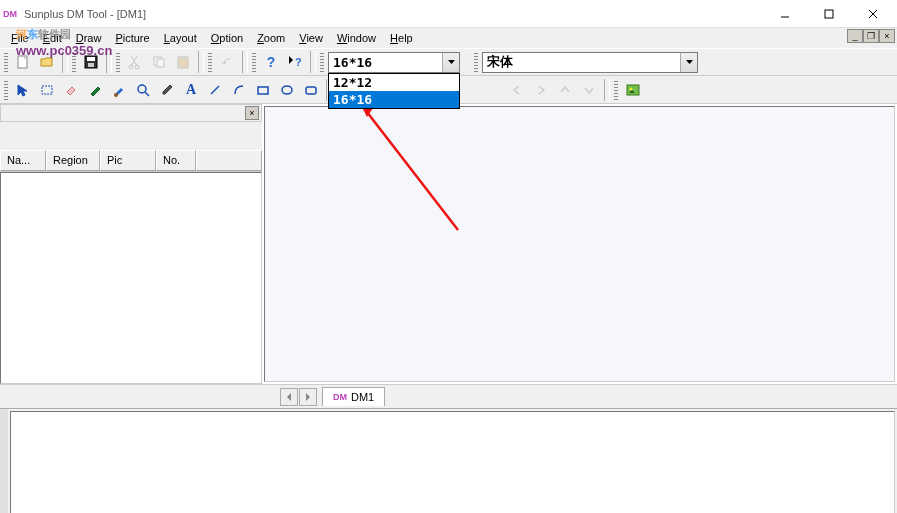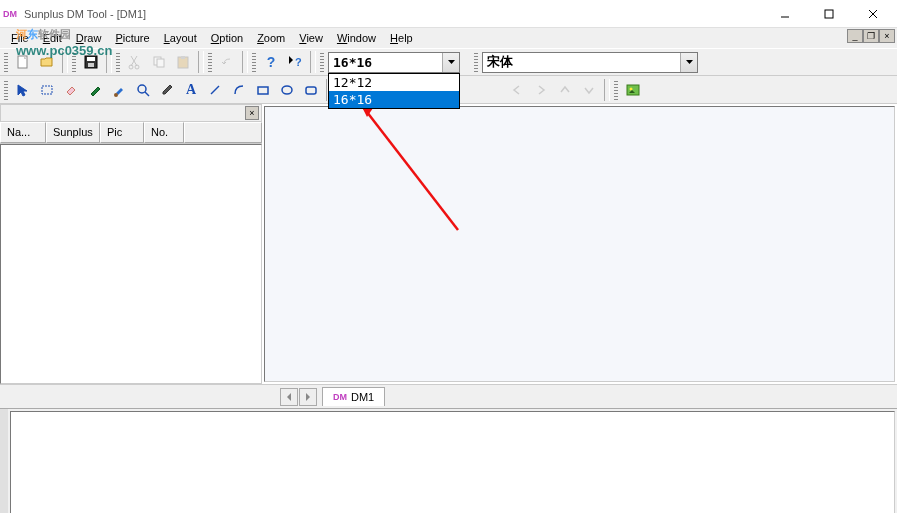--- a/index.html
+++ b/index.html
@@ -20,48 +20,48 @@
 .tbtn { width: 22px; height: 22px; display: flex; align-items: center; justify-content: center; cursor: default; }
 .tsep { width: 6px; height: 22px; border-left: 1px solid #aaa; border-right: 1px solid #fff; margin: 0 2px; }
 .grip { width: 4px; height: 20px; background: repeating-linear-gradient(0deg, #888 0, #888 1px, transparent 1px, transparent 3px); margin-right: 2px; }
 
 .toolbar2 { height: 28px; background: #f0f0f0; border-bottom: 1px solid #ccc; display: flex; align-items: center; padding: 2px 4px; gap: 2px; }
 
 .combo { height: 21px; border: 1px solid #7a7a7a; background: #fff; display: flex; align-items: center; position: relative; }
 .combo-text { flex: 1; padding: 0 4px; font-family: "SimSun", monospace; font-size: 13px; font-weight: bold; }
 .combo-btn { width: 17px; height: 19px; background: linear-gradient(#f0f0f0, #ddd); border-left: 1px solid #aaa; display: flex; align-items: center; justify-content: center; }
 .dropdown-list { position: absolute; top: 20px; left: -1px; right: -1px; background: #fff; border: 1px solid #000; z-index: 100; }
-.dropdown-item { padding: 1px 4px; font-family: "SimSun", monospace; font-size: 13px; font-weight: normal; }
+.dropdown-item { padding: 1px 4px; font-family: "SimSun", monospace; font-size: 13px; font-weight: bold; }
 .dropdown-item.selected { background: #0078d7; color: #fff; }
 
 .workarea { display: flex; height: 280px; }
 .sidepanel { width: 262px; background: #f0f0f0; display: flex; flex-direction: column; }
 .sidepanel-header { height: 18px; background: #f0f0f0; border: 1px solid #ccc; display: flex; align-items: center; justify-content: flex-end; padding-right: 2px; }
 .sidepanel-close { width: 14px; height: 14px; border: 1px solid #888; background: #d4d0c8; display: flex; align-items: center; justify-content: center; font-size: 9px; }
-.sidepanel-cols { height: 22px; display: flex; border-bottom: 1px solid #ccc; background: #f0f0f0; }
+.sidepanel-cols { height: 22px; display: flex; border-bottom: 1px solid #ccc; background: #f0f0f0; margin-top: 28px; }
 .colhead { border: 1px solid #fff; border-right-color: #aaa; border-bottom-color: #aaa; padding: 3px 6px; background: #f0f0f0; }
 .sidepanel-body { flex: 1; background: #fff; border: 1px inset #ccc; }
 
 .canvas-area { flex: 1; background: #f5f7fb; border: 1px inset #ccc; margin: 2px; position: relative; }
 
 .doctabs { height: 24px; background: #f0f0f0; display: flex; align-items: center; padding-left: 280px; border-top: 1px solid #ccc; }
 .doctab-nav { width: 18px; height: 18px; display: flex; align-items: center; justify-content: center; border: 1px solid #aaa; background: #eee; margin-right: 1px; }
 .doctab { padding: 3px 10px; background: #fff; border: 1px solid #aaa; border-bottom: none; display: flex; align-items: center; gap: 4px; margin-left: 4px; }
 
 .bottompanel { height: 111px; background: #f0f0f0; border-top: 1px solid #aaa; display: flex; }
 .bottompanel-grip { width: 8px; background: #e0e0e0; }
 .bottompanel-body { flex: 1; background: #fff; border: 1px inset #ccc; margin: 2px; }
 
 svg { display: block; }
 
 .red-arrow { position: absolute; top: 95px; left: 340px; z-index: 50; pointer-events: none; }
 
 .watermark { position: absolute; top: 22px; left: 16px; z-index: 200; opacity: 0.85; font-family: "Microsoft YaHei", sans-serif; pointer-events: none; }
 .watermark .wm-line1 { font-size: 18px; font-weight: bold; }
-.watermark .wm-line2 { font-size: 13px; color: #0f766e; font-weight: bold; }
+.watermark .wm-line2 { font-size: 13px; color: #701a75; font-weight: bold; }
 </style>
 </head>
 <body>
 
 <div class="titlebar">
   <div class="appicon">DM</div>
   <div class="title">Sunplus DM Tool - [DM1]</div>
   <div class="ctrl">
       <svg width="10" height="10">
         <line x1="1" y1="8" x2="9" y2="8" stroke="#000"></line>
@@ -293,22 +293,22 @@
     </div>
 </div>
 
 <div class="workarea">
   <div class="sidepanel">
     <div class="sidepanel-header">
       <div class="sidepanel-close">×</div>
     </div>
     <div class="sidepanel-cols">
       <div class="colhead" style="width:46px">Na...</div>
-      <div class="colhead" style="width:54px">Sunplus</div>
-      <div class="colhead" style="width:44px">Pic</div>
+      <div class="colhead" style="width:54px">Region</div>
+      <div class="colhead" style="width:56px">Pic</div>
       <div class="colhead" style="width:40px">No.</div>
       <div class="colhead" style="flex:1"></div>
     </div>
     <div class="sidepanel-body"></div>
   </div>
   <div class="canvas-area"></div>
 </div>
 
 <svg class="red-arrow" width="160" height="150">
   <line x1="20" y1="8" x2="118" y2="135" stroke="#e11" stroke-width="2.5"></line>

